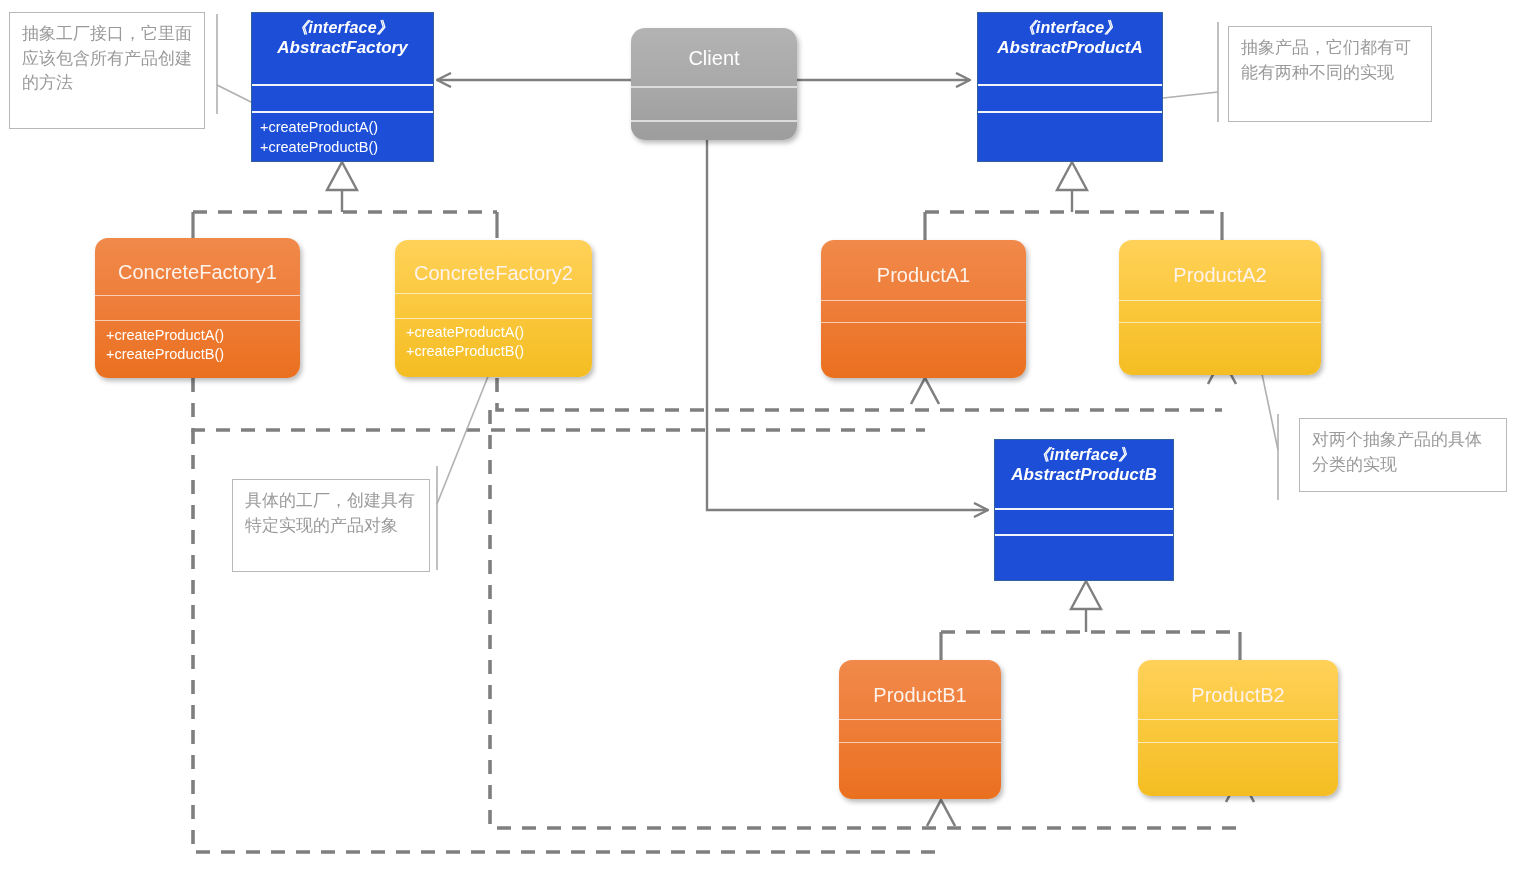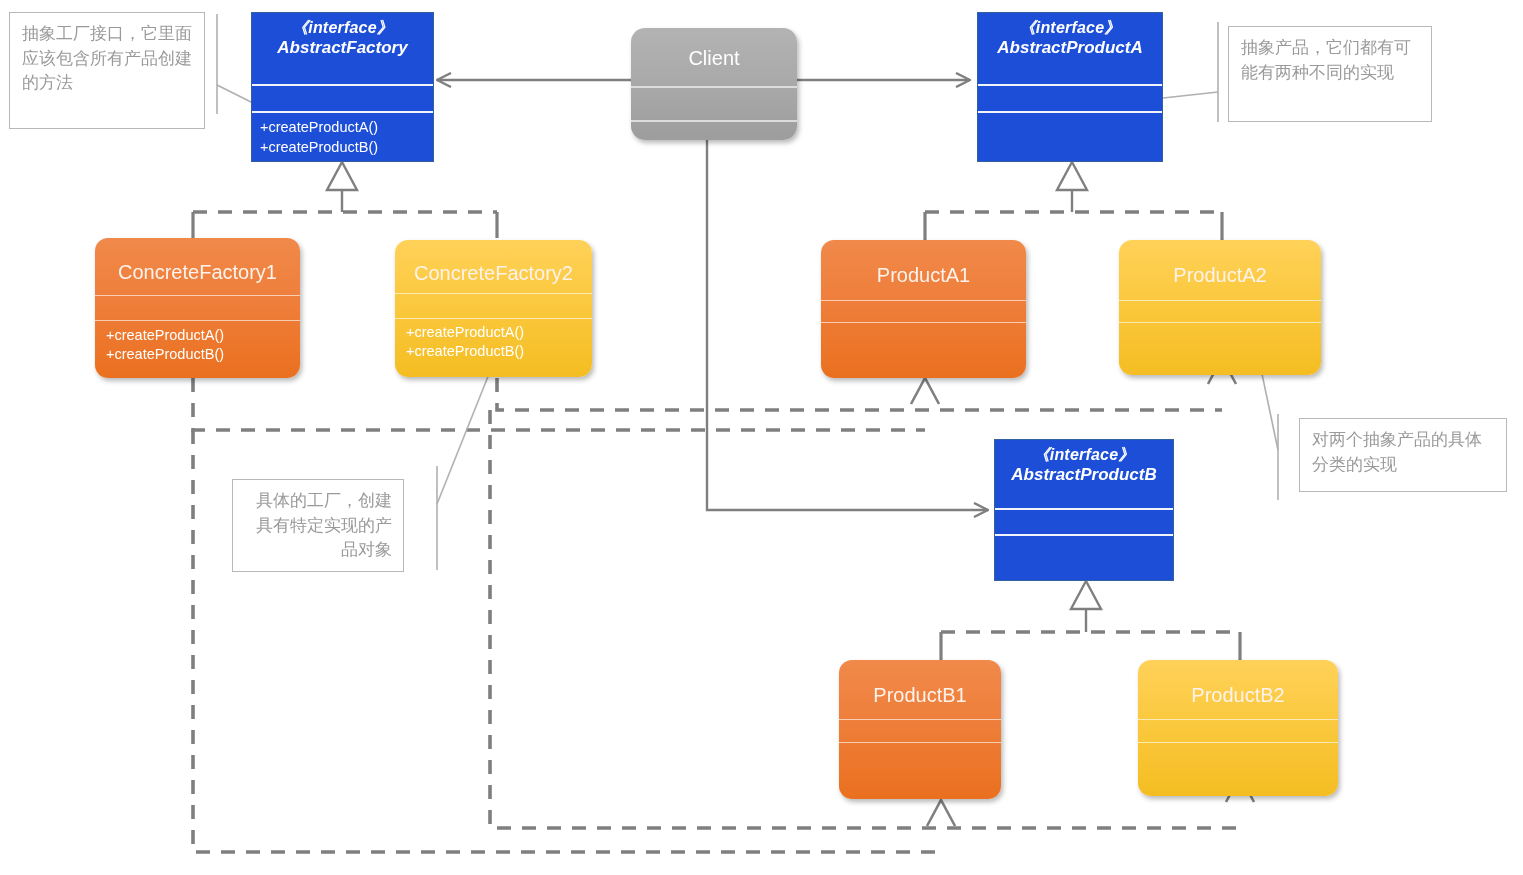--- a/index.html
+++ b/index.html
@@ -277,17 +277,17 @@
   <div class="rbox yellow" style="left:1138px; top:660px; width:200px; height:136px;">
     <div class="title" style="top:25px;">ProductB2</div>
     <div class="rule" style="top:59px;"></div>
     <div class="rule" style="top:82px;"></div>
   </div>
 
   <div class="note" style="left:9px; top:12px; width:196px; height:117px;">抽象工厂接口，它里面应该包含所有产品创建的方法</div>
 
   <div class="note" style="left:1228px; top:26px; width:204px; height:96px;">抽象产品，它们都有可能有两种不同的实现</div>
 
-  <div class="note" style="left:232px; top:479px; width:172px; height:93px;text-align:right;">具体的工厂，创建具有特定实现的产品对象</div>
+  <div class="note" style="left:232px; top:479px; width:198px; height:93px;">具体的工厂，创建具有特定实现的产品对象</div>
 
   <div class="note" style="left:1288px; top:418px; width:208px; height:74px;margin-left:11px;">对两个抽象产品的具体分类的实现</div>
 
 </div>
 
 </body></html>

